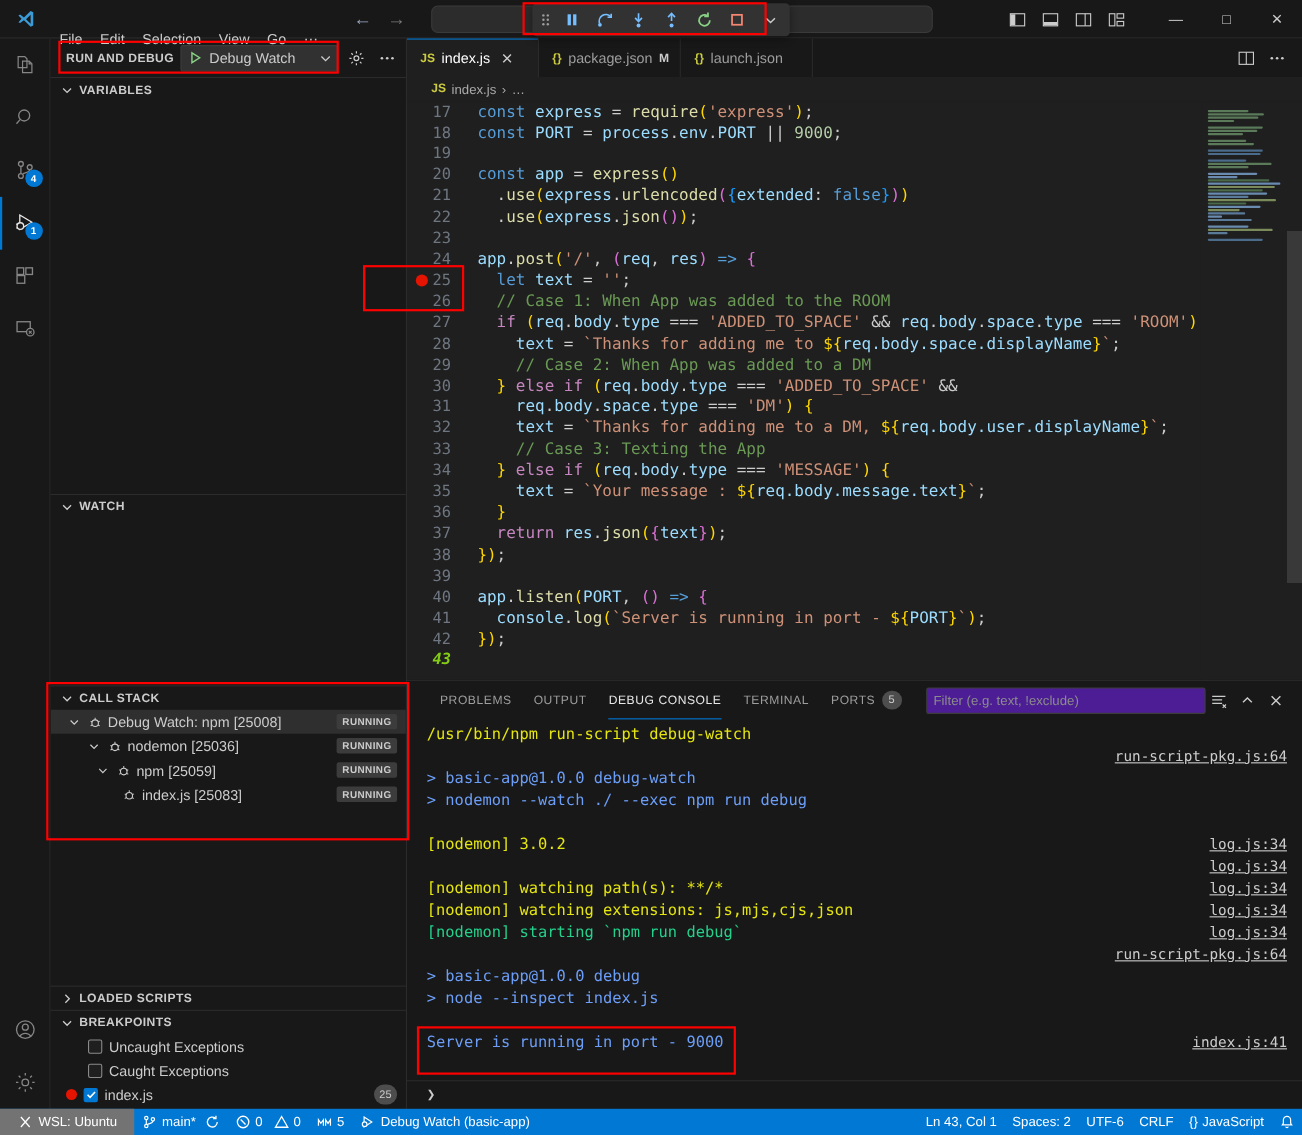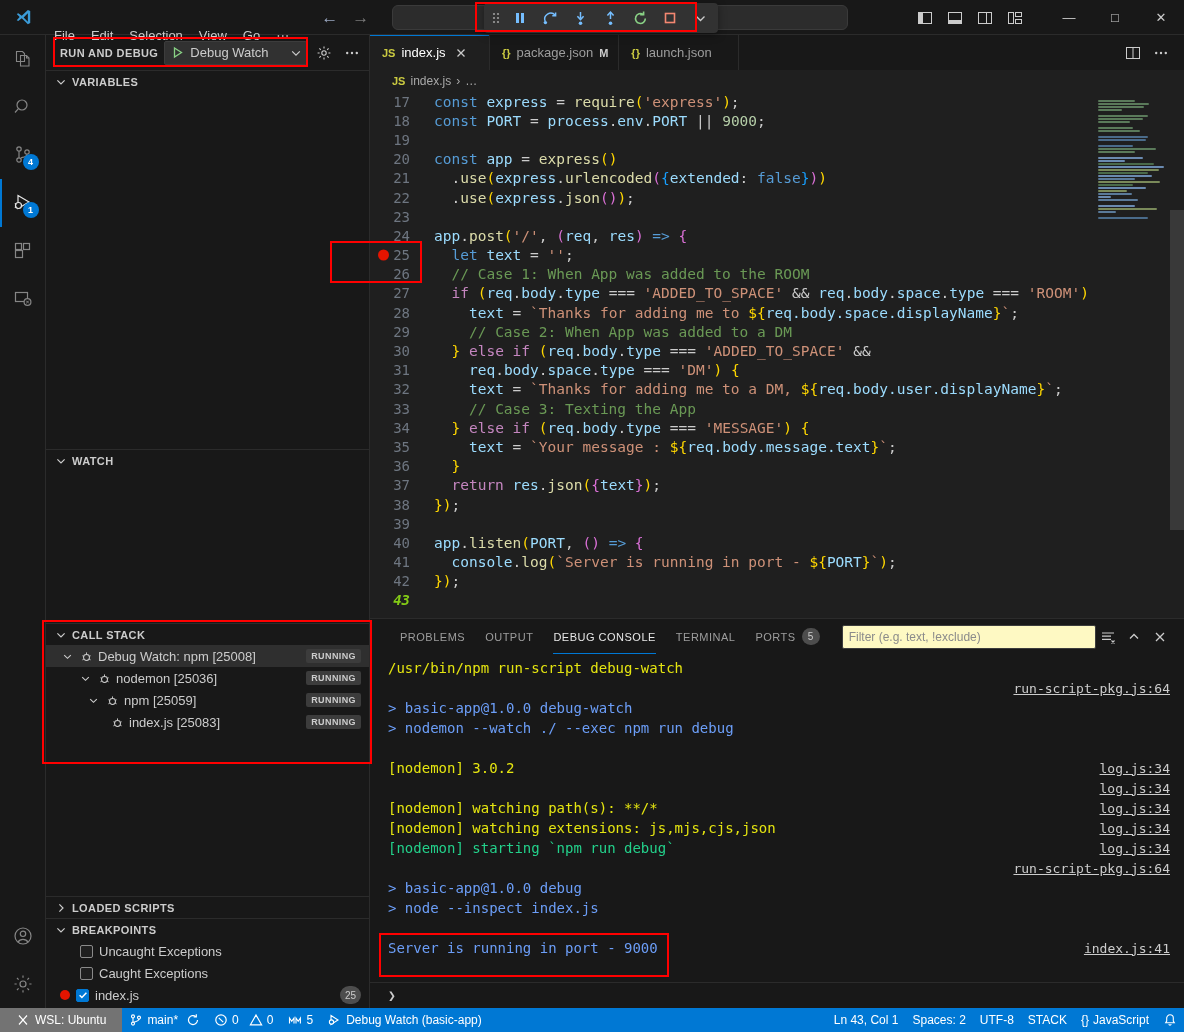--- a/index.html
+++ b/index.html
@@ -203,21 +203,21 @@
   }
   .ptab.active { color: #e7e7e7; }
   .ptab.active::after {
     content: ''; position: absolute; left: 10px; right: 10px; bottom: 0; height: 1px; background: #0078d4;
   }
   .ptab-badge {
     background: #4d4d4d; color: #cccccc; border-radius: 9px; min-width: 18px; height: 17px;
     display: flex; align-items: center; justify-content: center; font-size: 10px; padding: 0 5px;
   }
   .filter-box {
-    margin-left: 12px; width: 300px; height: 24px; background: #fef9c3; border: 1px solid #3c3c3c;
+    margin-left: 12px; width: 300px; height: 24px; background: #4c1d95; border: 1px solid #3c3c3c;
     border-radius: 2px; display: flex; align-items: center; padding: 0 6px;
   }
   .filter-ph { font-size: 12px; color: #8b8b8b; }
   .panel-actions { margin-left: auto; display: flex; align-items: center; gap: 2px; padding-right: 12px; }
   .panel-action { width: 24px; height: 24px; display: flex; align-items: center; justify-content: center; color: #cccccc; border-radius: 4px; }
 
   .console {
     flex: 1 1 auto; overflow: hidden; font-family: "DejaVu Sans Mono", monospace; font-size: 14px;
     padding: 4px 0 0 0; position: relative;
   }
@@ -851,22 +851,22 @@
             <path d="M4 2.5 11 7 4 11.5z" fill="none" stroke="#fff" stroke-width="1.1"></path>
             <circle cx="4.5" cy="9" r="2.1" fill="#0078d4" stroke="#fff" stroke-width="1.1"></circle>
           </svg>
       </span>
       <span>Debug Watch (basic-app)</span>
     </div>
 
     <div class="sb-right">
       <div class="sb-itm">Ln 43, Col 1</div>
       <div class="sb-itm">Spaces: 2</div>
-      <div class="sb-itm">UTF-8</div>
-      <div class="sb-itm">STACK</div>
+      <div class="sb-itm">UTF-6</div>
+      <div class="sb-itm">CRLF</div>
       <div class="sb-itm">
         <span>{}</span>
         <span>JavaScript</span>
       </div>
       <div class="sb-itm">
         <span>
           <svg width="14" height="14" viewBox="0 0 14 14">
               <path d="M7 1.8a3.3 3.3 0 0 1 3.3 3.3v3l1 1.6H2.7l1-1.6v-3A3.3 3.3 0 0 1 7 1.8Z" fill="none" stroke="#fff" stroke-width="1.1"></path>
               <path d="M5.8 11.2a1.25 1.25 0 0 0 2.4 0" fill="none" stroke="#fff" stroke-width="1.1"></path>
             </svg>

